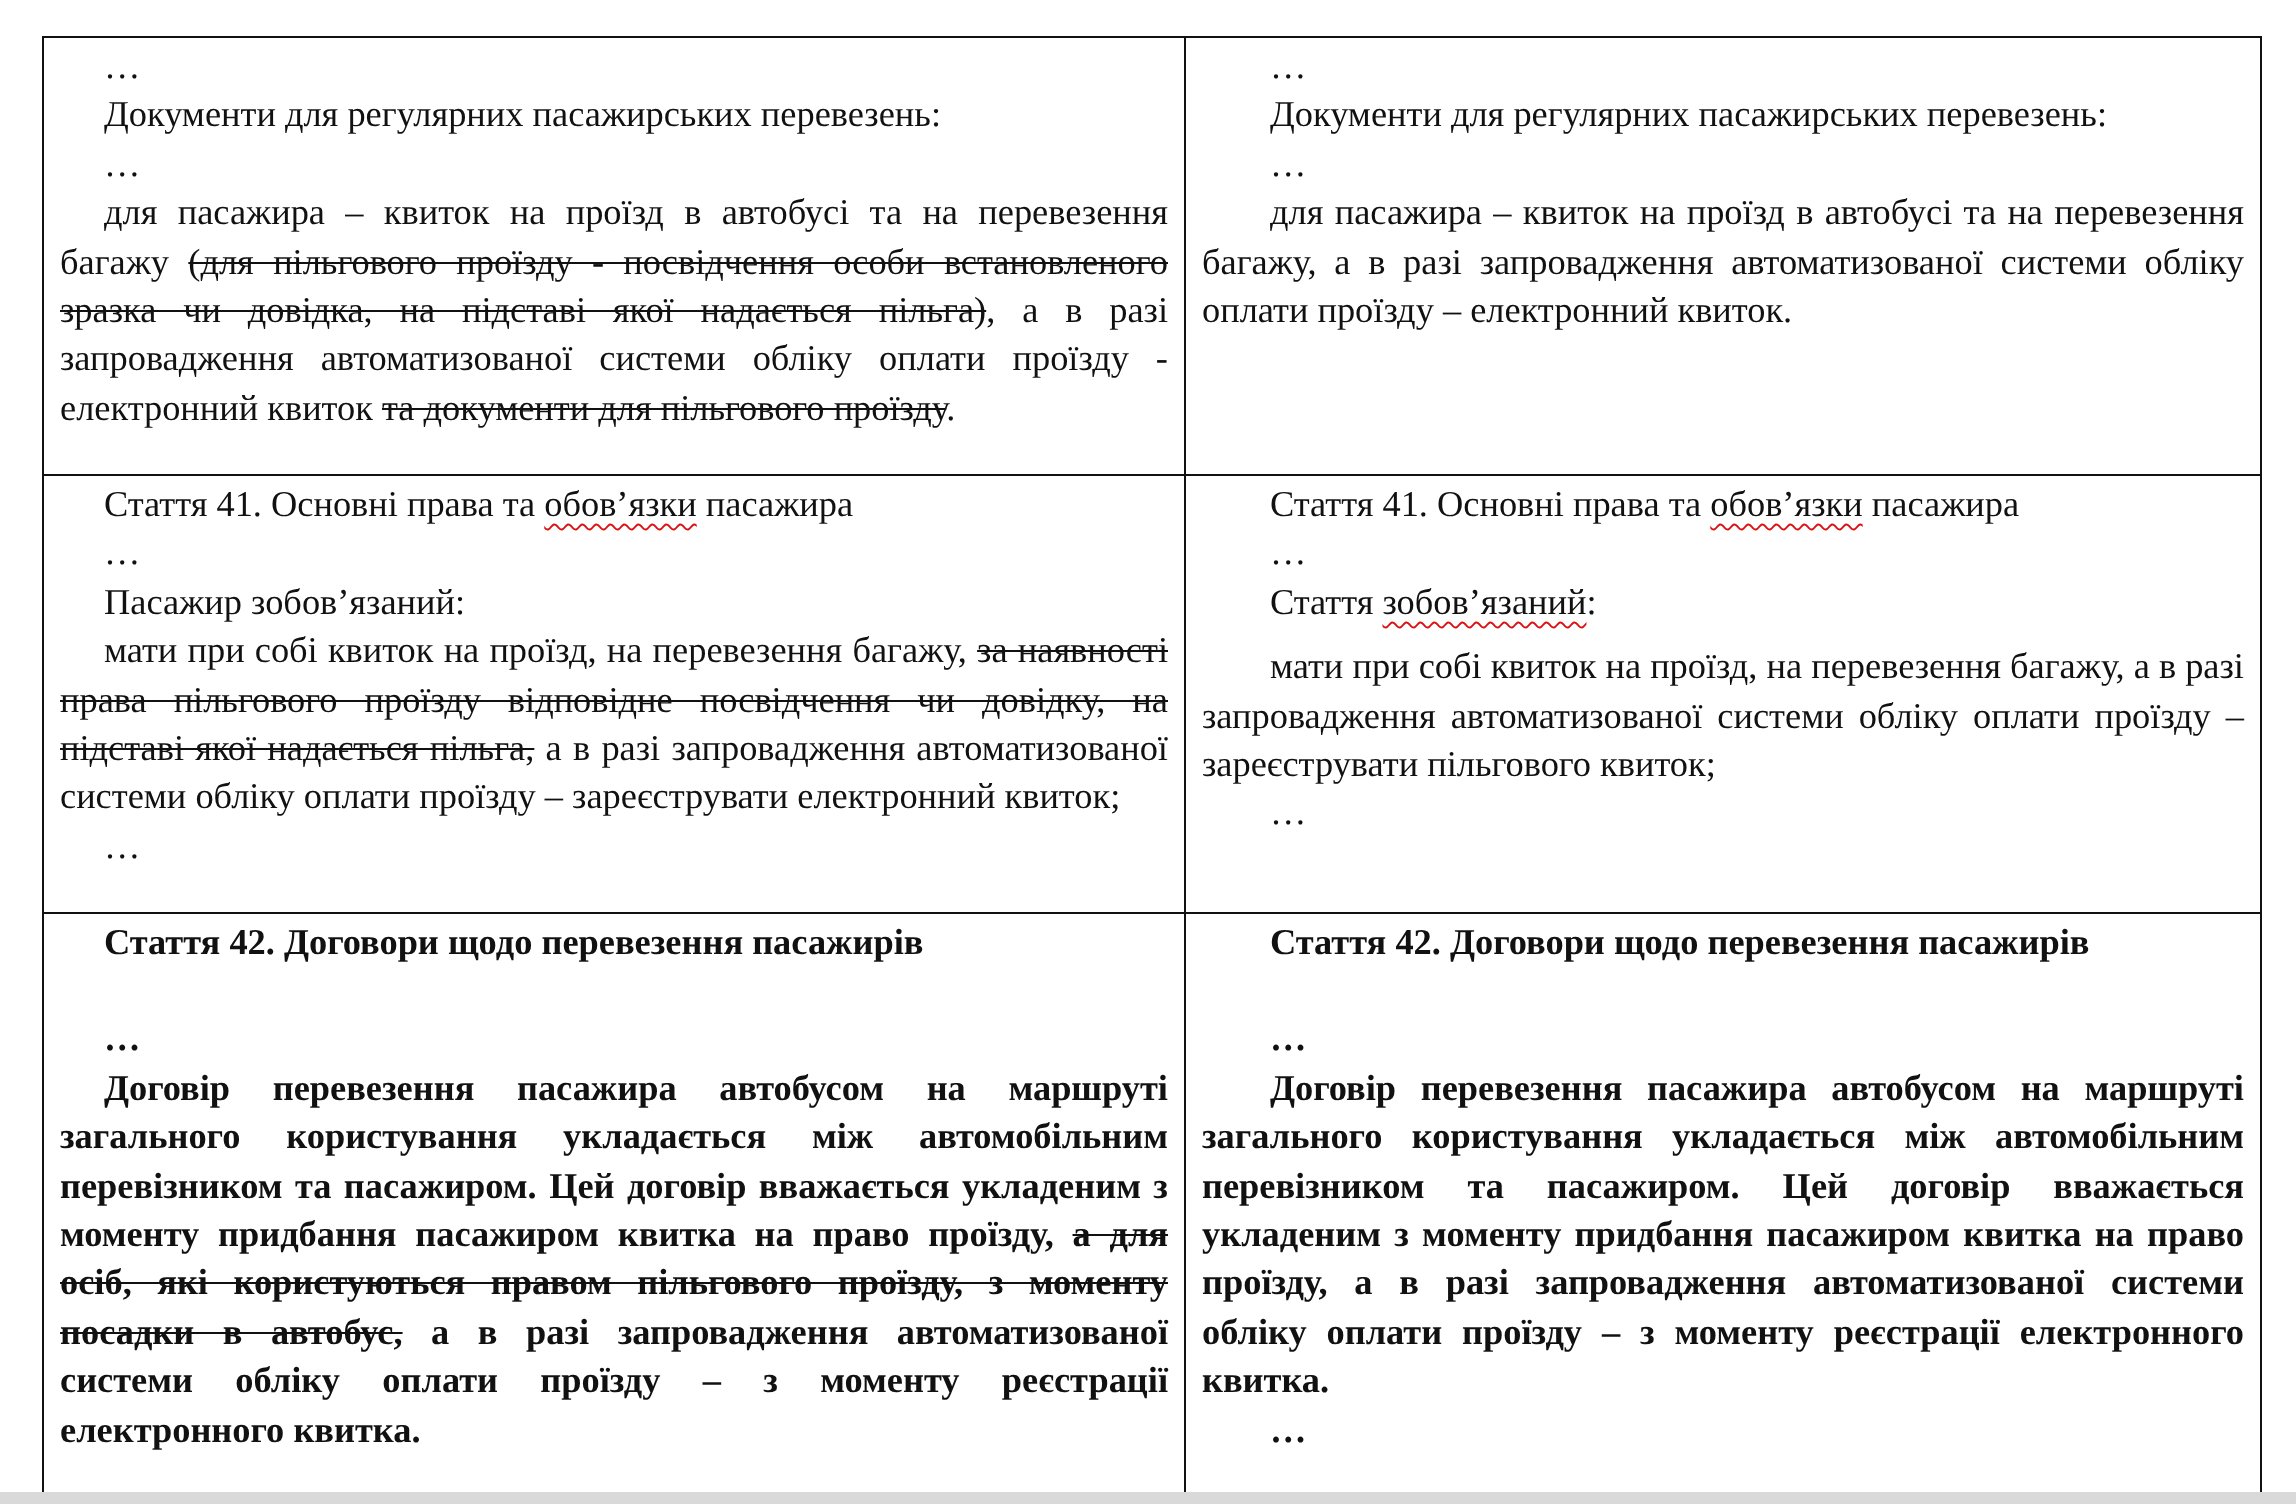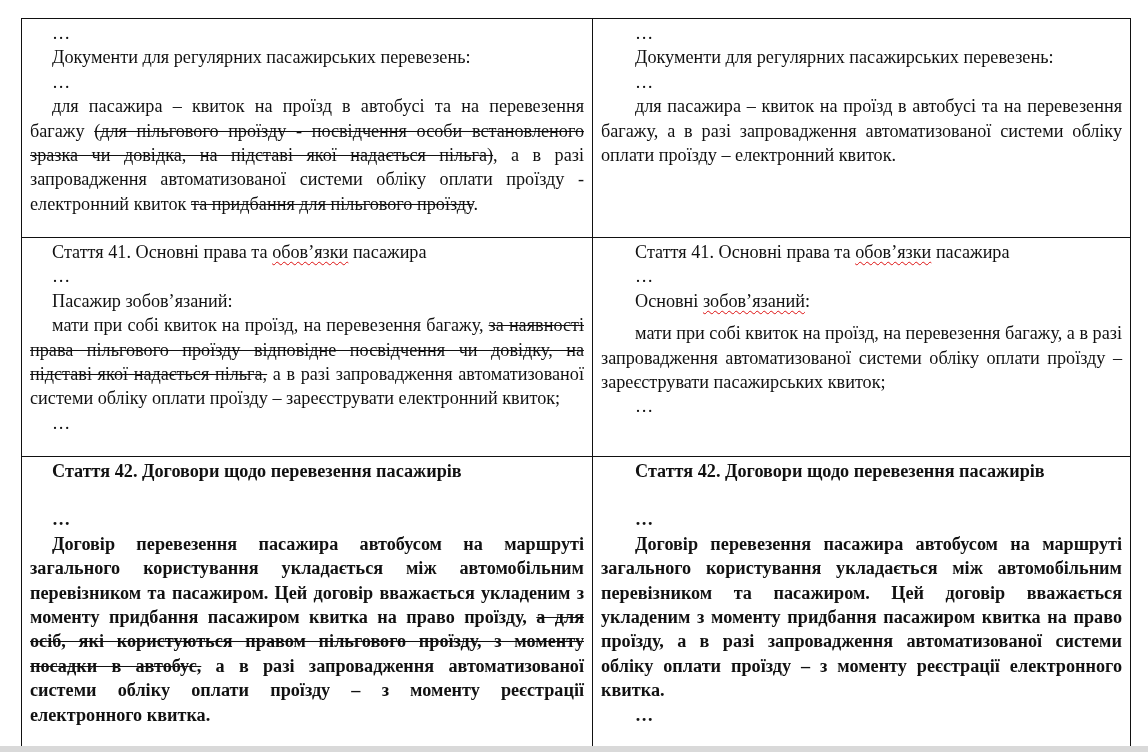--- a/index.html
+++ b/index.html
@@ -29,43 +29,43 @@
   <colgroup>
       <col class="c1">
       <col class="c2">
     </colgroup>
   <tbody>
       <tr class="r1">
     <td class="left">
       <p class="p ind first">…</p>
       <p class="p ind">Документи для регулярних пасажирських перевезень:</p>
       <p class="p ind">…</p>
-      <p class="p ind"><span>для пасажира – квиток на проїзд в автобусі та на перевезення багажу </span><s>(для пільгового проїзду - посвідчення особи встановленого зразка чи довідка, на підставі якої надається пільга)</s><span>, а в разі запровадження автоматизованої системи обліку оплати проїзду - електронний квиток </span><s>та придбання для пільгового проїзду</s><span>.</span></p>
+      <p class="p ind"><span>для пасажира – квиток на проїзд в автобусі та на перевезення багажу </span><s>(для пільгового проїзду - посвідчення особи встановленого зразка чи довідка, на підставі якої надається пільга)</s><span>, а в разі запровадження автоматизованої системи обліку оплати проїзду - електронний квиток </span><s>та документи для пільгового проїзду</s><span>.</span></p>
     </td>
     <td class="right">
       <p class="p ind first">…</p>
       <p class="p ind">Документи для регулярних пасажирських перевезень:</p>
       <p class="p ind">…</p>
       <p class="p ind">для пасажира – квиток на проїзд в автобусі та на перевезення багажу, а в разі запровадження автоматизованої системи обліку оплати проїзду – електронний квиток.</p>
     </td>
   </tr>
   <tr class="r2">
     <td class="left">
       <p class="p ind first"><span>Стаття 41. Основні права та </span><span class="spell">обов’язки</span><span> пасажира</span></p>
       <p class="p ind">…</p>
       <p class="p ind">Пасажир зобов’язаний:</p>
       <p class="p ind"><span>мати при собі квиток на проїзд, на перевезення багажу, </span><s>за наявності права пільгового проїзду   відповідне посвідчення чи довідку, на підставі якої надається пільга,</s><span> а в разі запровадження автоматизованої системи обліку оплати проїзду – зареєструвати електронний квиток;</span></p>
       <p class="p ind">…</p>
     </td>
     <td class="right">
       <p class="p ind first"><span>Стаття 41. Основні права та </span><span class="spell">обов’язки</span><span> пасажира</span></p>
       <p class="p ind">…</p>
-      <p class="p ind"><span>Основні </span><span class="spell">зобов’язаний</span><span>:</span></p>
+      <p class="p ind"><span>Стаття </span><span class="spell">зобов’язаний</span><span>:</span></p>
       <div class="gap-sm"></div>
-      <p class="p ind">мати при собі квиток на проїзд, на перевезення багажу, а в разі запровадження автоматизованої системи обліку оплати проїзду – зареєструвати пасажирських квиток;</p>
+      <p class="p ind">мати при собі квиток на проїзд, на перевезення багажу, а в разі запровадження автоматизованої системи обліку оплати проїзду – зареєструвати пільгового квиток;</p>
       <p class="p ind">…</p>
     </td>
   </tr>
   <tr class="r3">
     <td class="left">
       <p class="p ind first">Стаття 42. Договори щодо перевезення пасажирів</p>
       <div class="gap"></div>
       <p class="p ind">…</p>
       <p class="p ind"><span>Договір перевезення пасажира автобусом на маршруті загального користування укладається між автомобільним перевізником та пасажиром. Цей договір вважається укладеним з моменту придбання пасажиром квитка на право проїзду, </span><s>а для осіб, які користуються правом пільгового проїзду,       з моменту посадки в автобус,</s><span> а в разі запровадження автоматизованої системи обліку оплати проїзду – з моменту реєстрації електронного квитка.</span></p>
       <div class="gap"></div>

